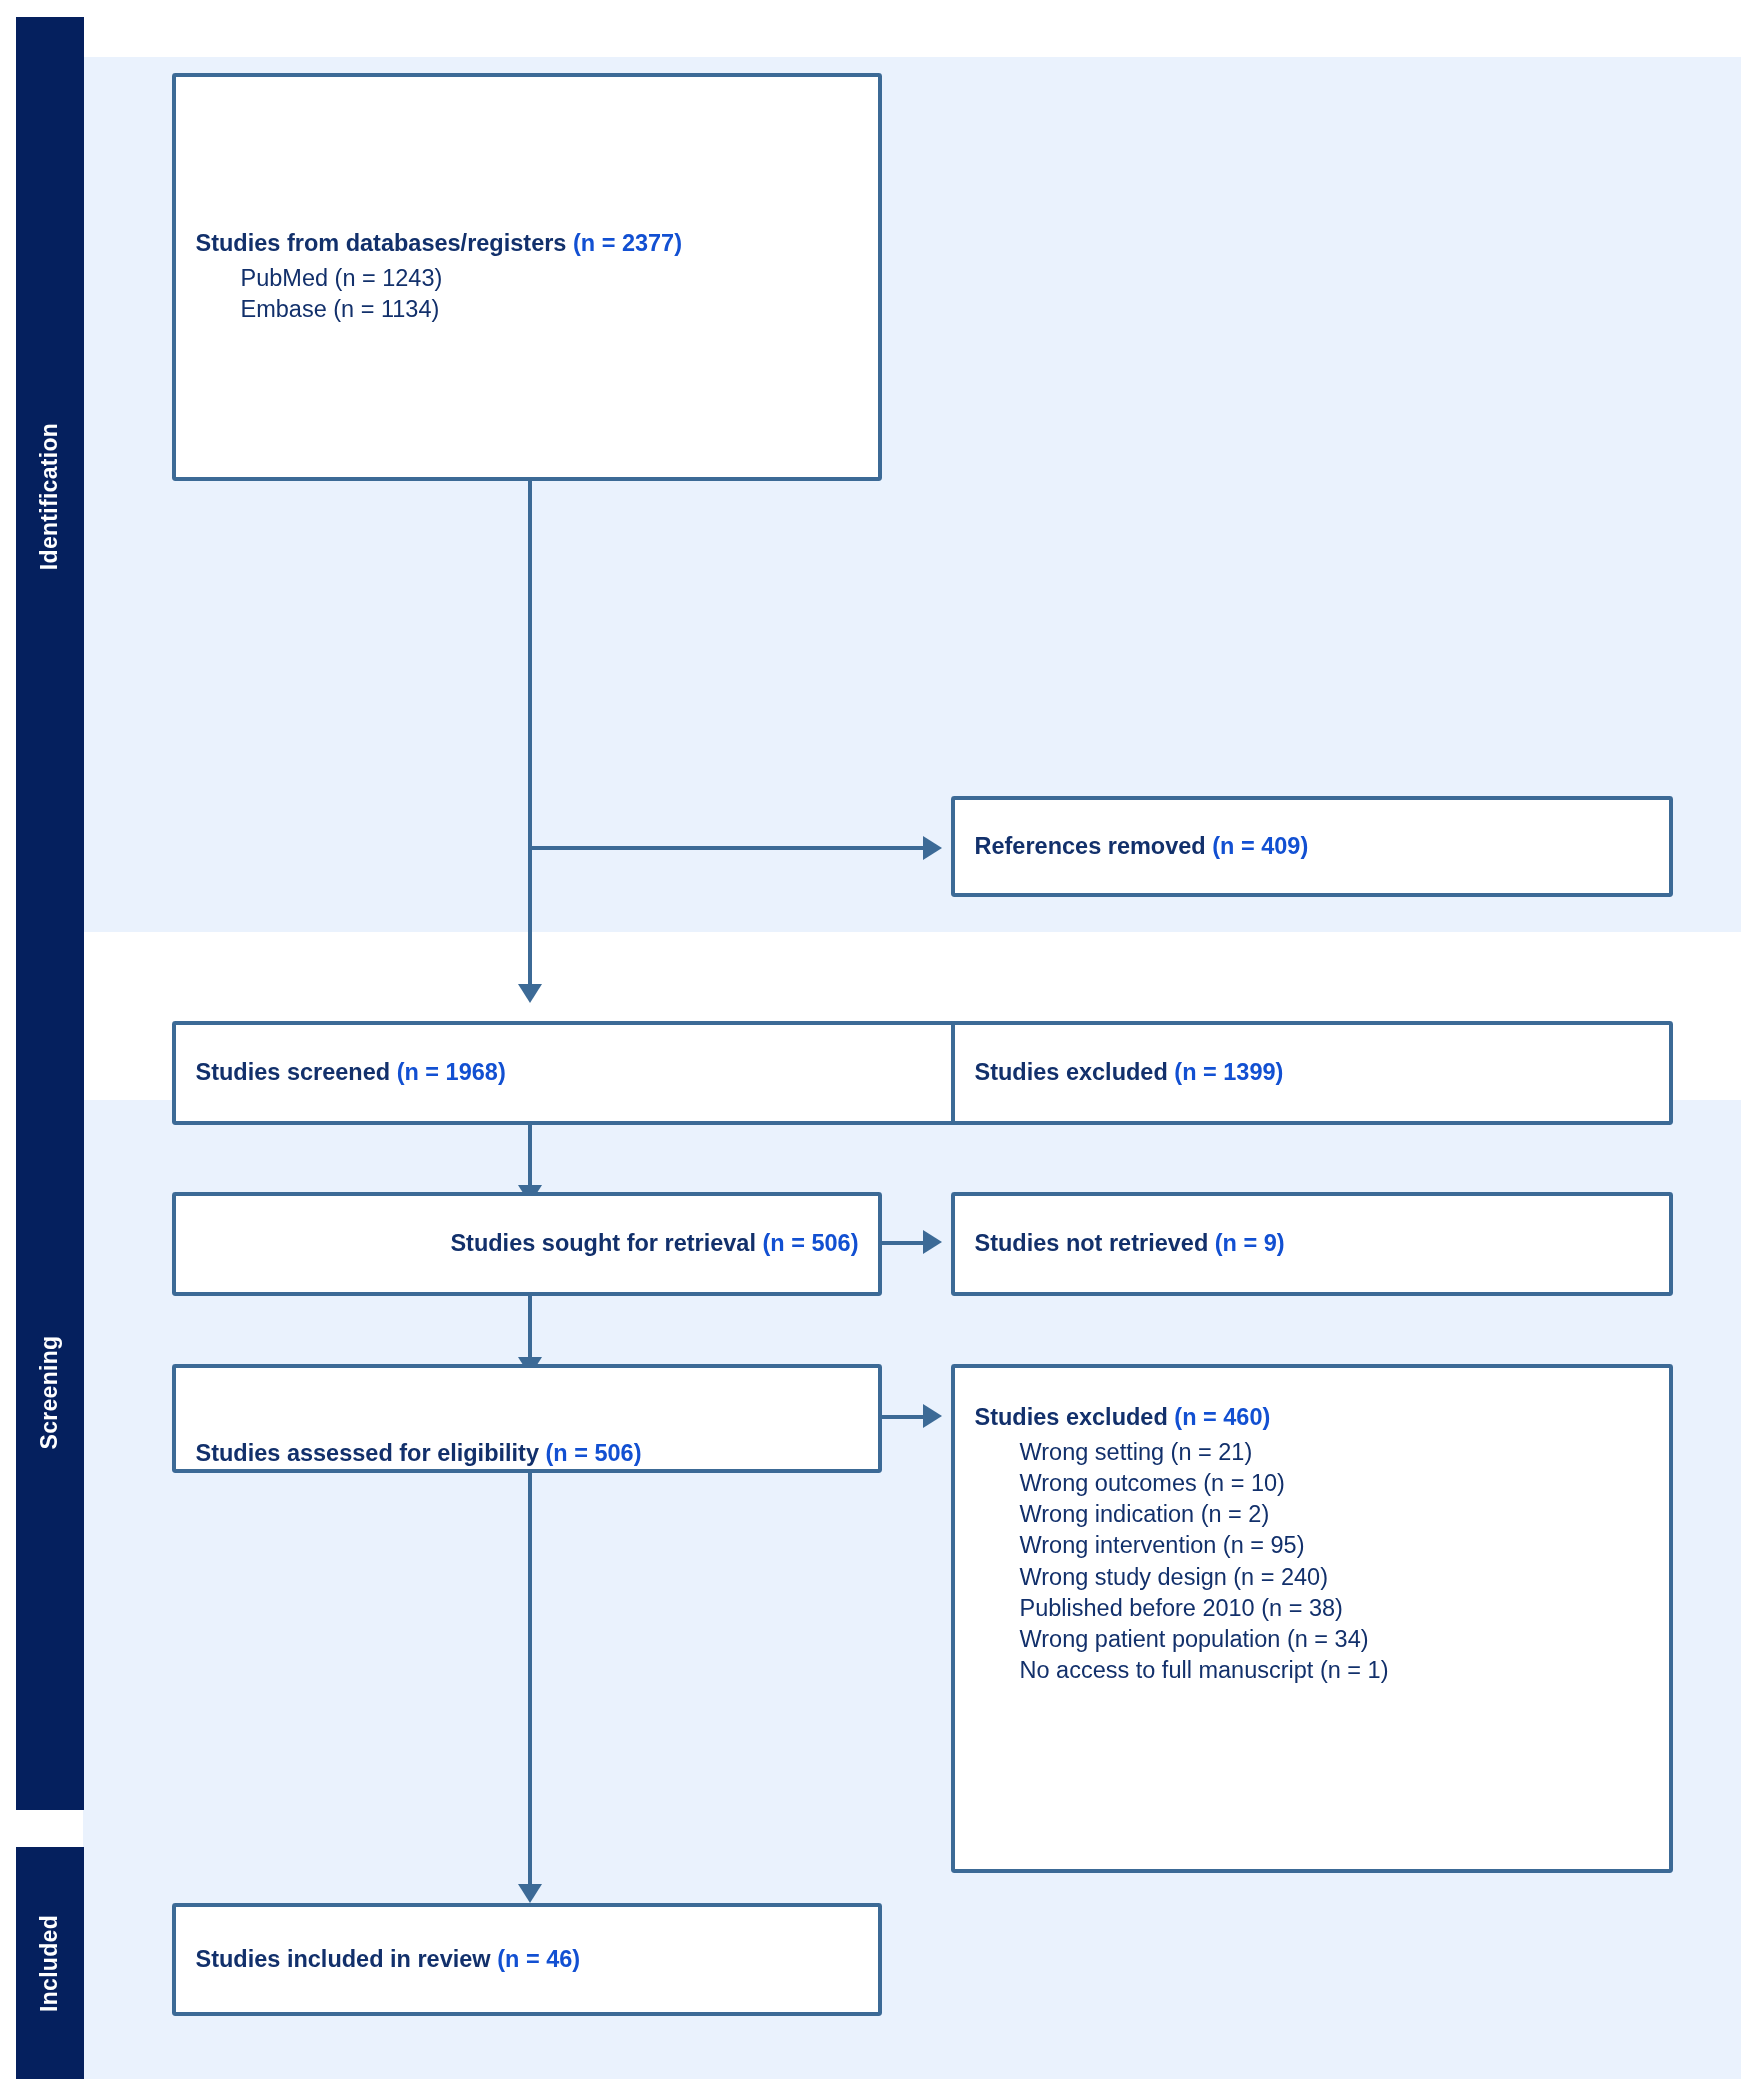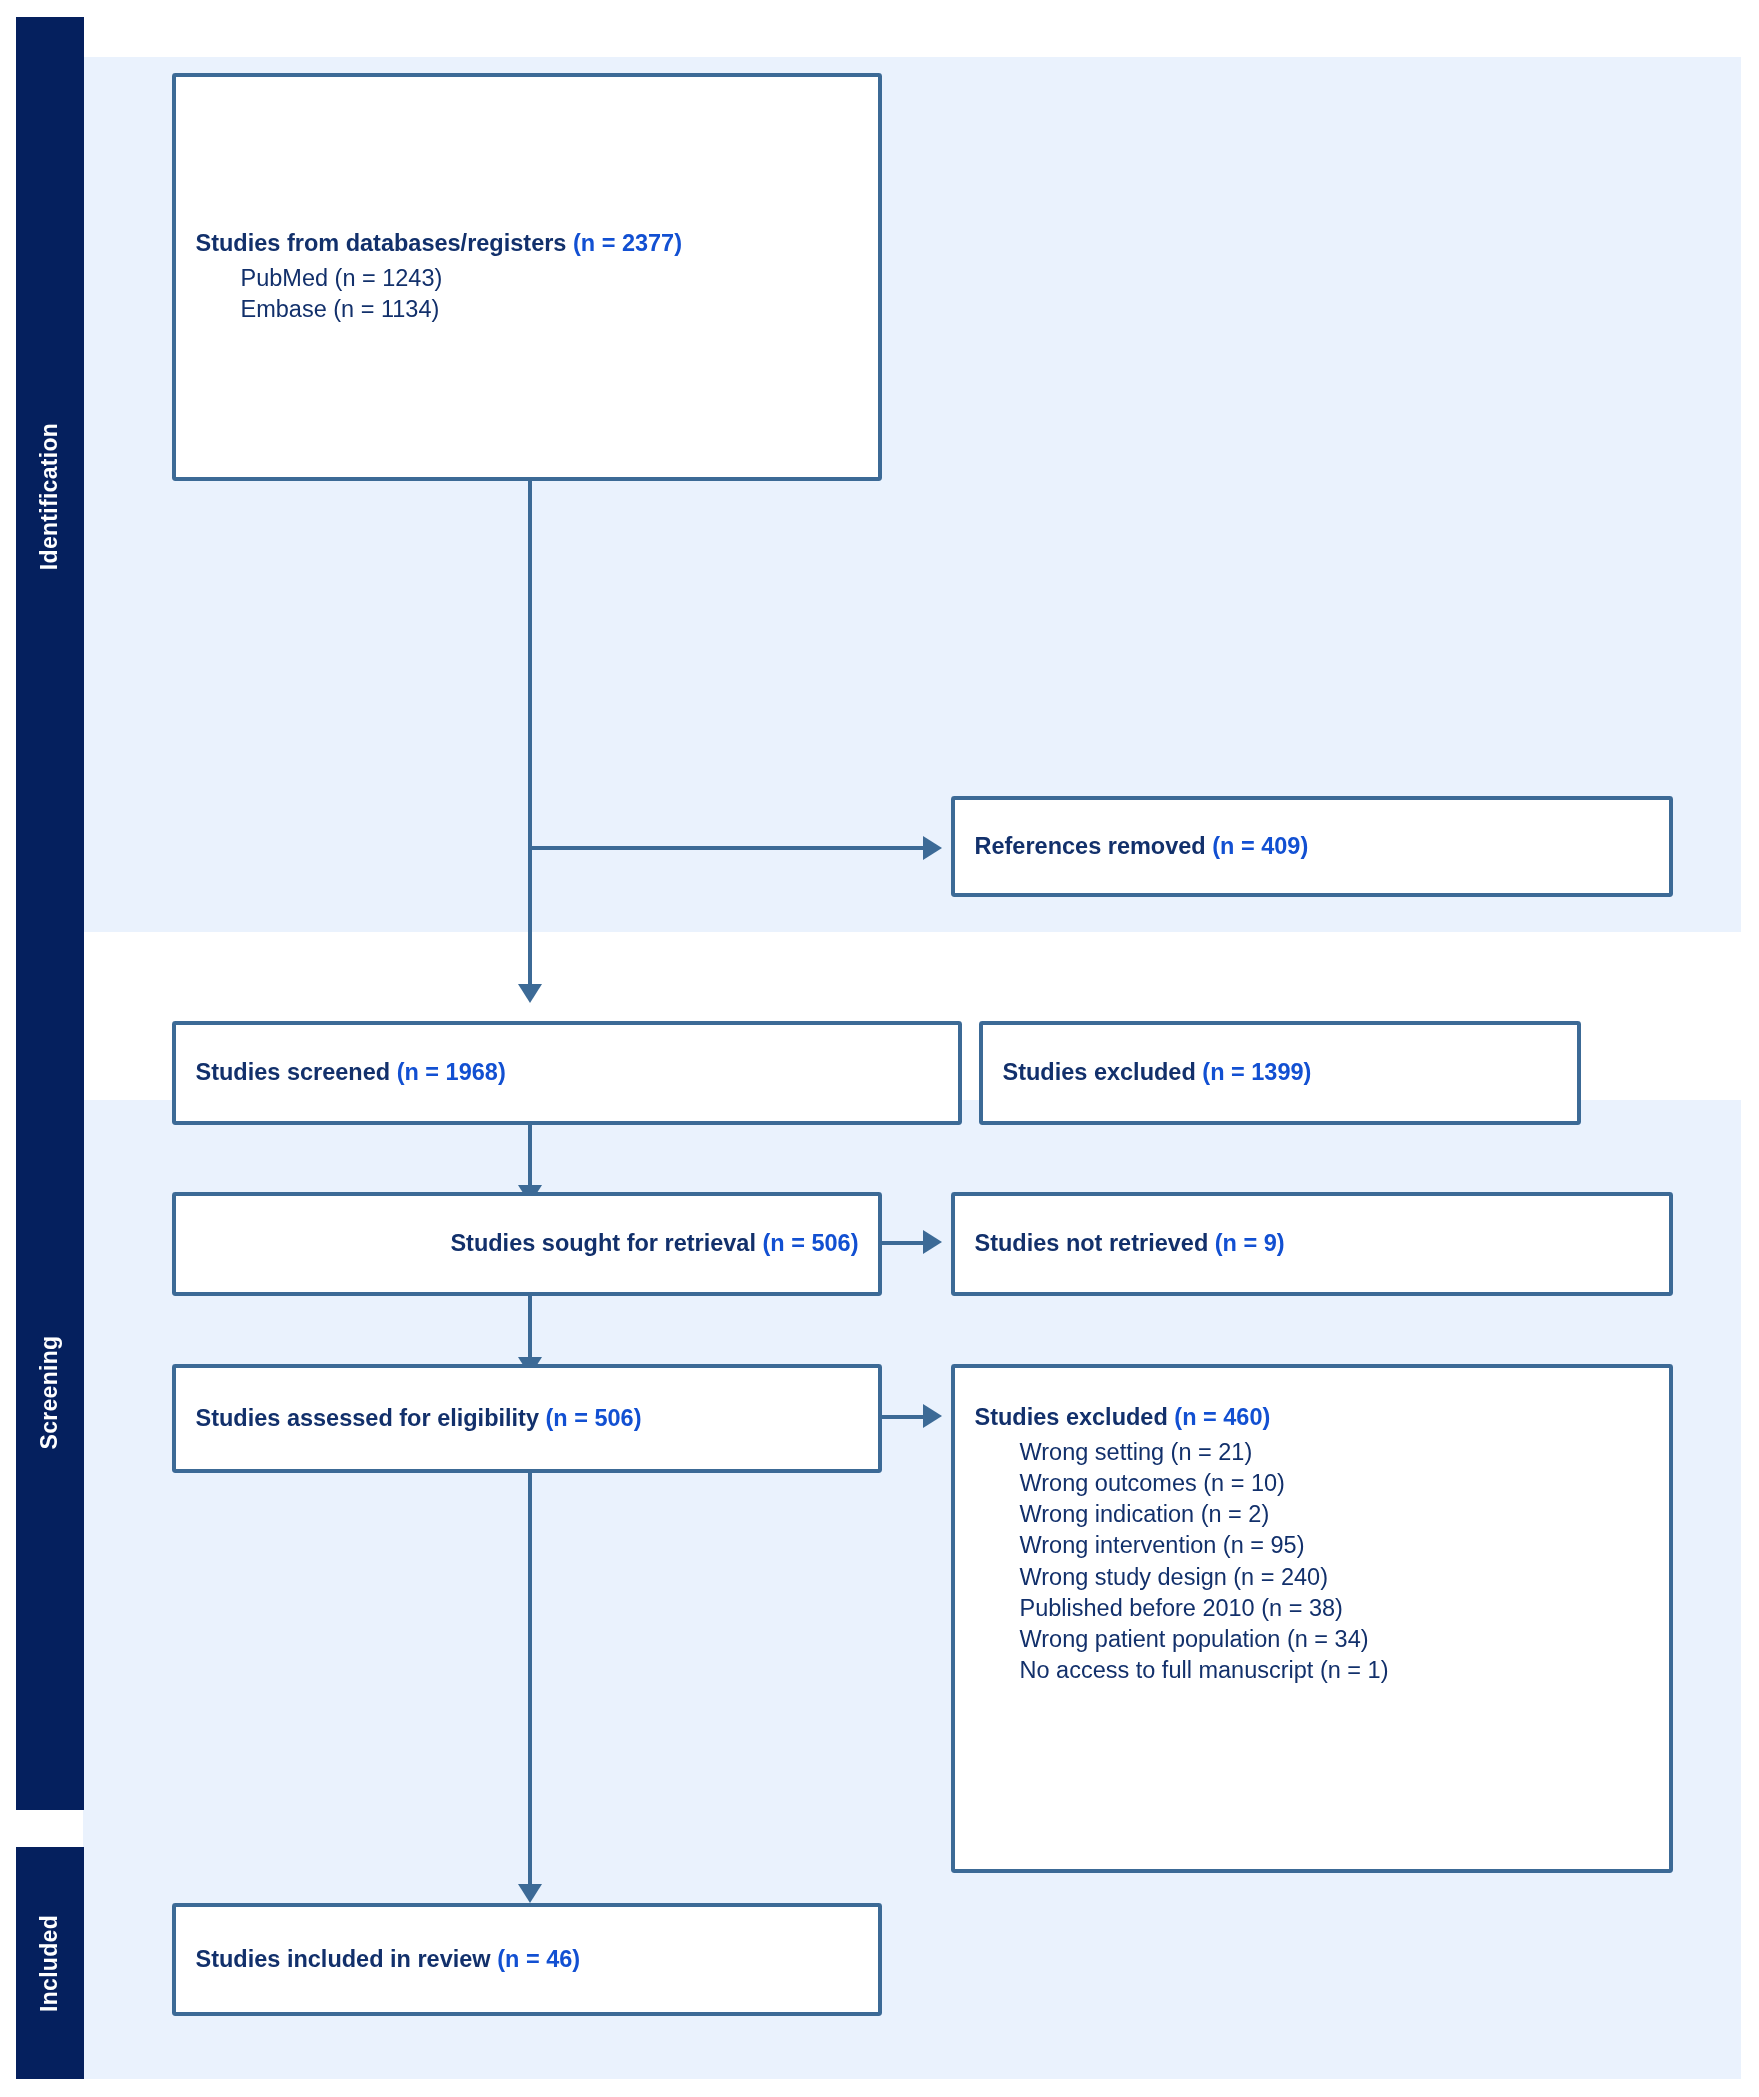--- a/index.html
+++ b/index.html
@@ -149,21 +149,21 @@
 
   <div class="box" style="left:172px;top:1021px;width:790px;height:104px;justify-content:center;">
     <div class="inner">
       <div class="ttl">
         <span>Studies screened</span>
         <span class="num">(n = 1968)</span>
       </div>
     </div>
   </div>
 
-  <div class="box" style="left:951px;top:1021px;width:602px;height:104px;margin-left:28px;">
+  <div class="box" style="left:951px;top:1021px;width:722px;height:104px;">
     <div class="inner">
       <div class="ttl">
         <span>Studies excluded</span>
         <span class="num">(n = 1399)</span>
       </div>
     </div>
   </div>
 
   <div class="box" style="left:172px;top:1192px;width:710px;height:104px;text-align:right;">
     <div class="inner">
@@ -176,21 +176,21 @@
 
   <div class="box" style="left:951px;top:1192px;width:722px;height:104px;">
     <div class="inner">
       <div class="ttl">
         <span>Studies not retrieved</span>
         <span class="num">(n = 9)</span>
       </div>
     </div>
   </div>
 
-  <div class="box" style="left:172px;top:1364px;width:710px;height:109px;">
+  <div class="box" style="left:172px;top:1364px;width:710px;height:109px;align-items:flex-end;">
     <div class="inner">
       <div class="ttl">
         <span>Studies assessed for eligibility</span>
         <span class="num">(n = 506)</span>
       </div>
     </div>
   </div>
 
   <div class="box" style="left:951px;top:1364px;width:722px;height:509px;align-items:flex-start;">
     <div class="inner" style="padding-top:34px;">

